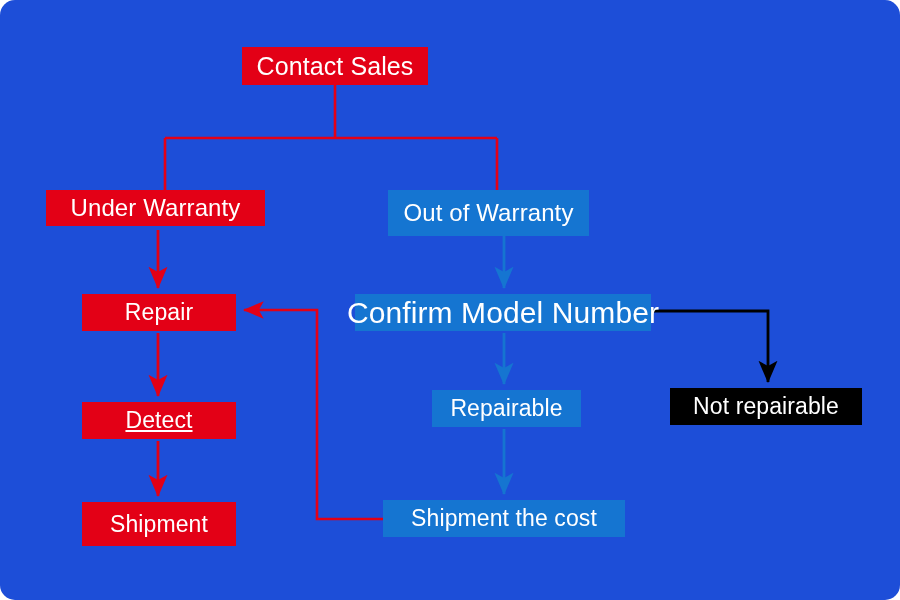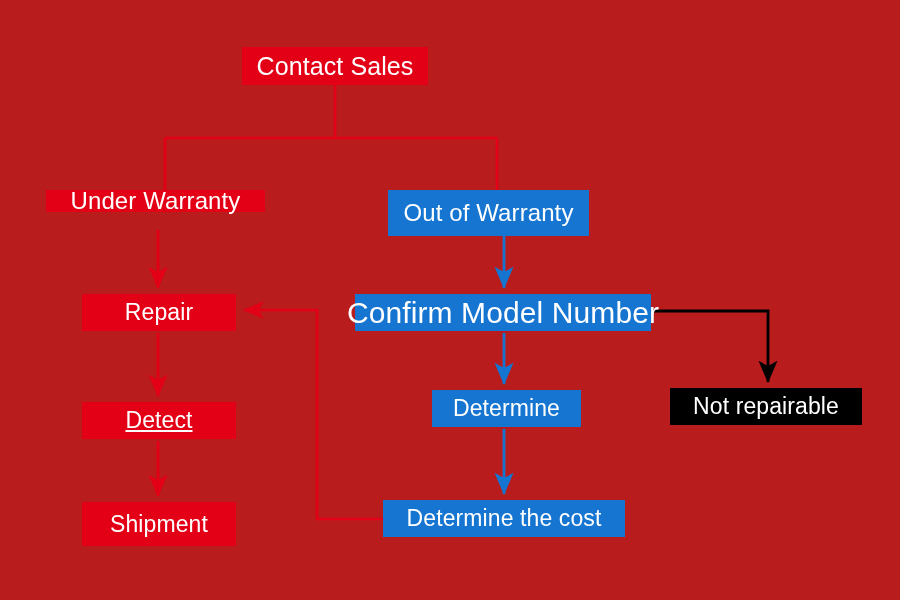--- a/index.html
+++ b/index.html
@@ -11,21 +11,22 @@
     width: 900px;
     height: 600px;
     font-family: "Liberation Sans", sans-serif;
     position: relative;
     overflow: hidden;
   }
   #canvas {
     position: relative;
     width: 900px;
     height: 600px;
-    background: #b91c1c;
+    background: #1d4ed8;
+    border-radius: 15px;
   }
   #edges {
     position: absolute;
     left: 0;
     top: 0;
     width: 900px;
     height: 600px;
     pointer-events: none;
   }
   .node {
@@ -80,31 +81,31 @@
 
     <path d="M504,429 L504,494" fill="none" stroke="#1575D1" stroke-width="2.8" marker-end="url(#arrow-blue)"></path>
 
     <path d="M651,311 L768,311 L768,382" fill="none" stroke="#000000" stroke-width="2.8" marker-end="url(#arrow-black)"></path>
 
     <path d="M383,519 L317,519 L317,310 L244,310" fill="none" stroke="#E30016" stroke-width="2.6" marker-end="url(#arrow-red)"></path>
   </svg>
 
   <div class="node node-red" style="left:242px; top:47px; width:186px; height:38px; font-size:25px;">Contact Sales</div>
 
-  <div class="node node-red" style="left:46px; top:190px; width:219px; height:22px; font-size:24px;">Under Warranty</div>
+  <div class="node node-red" style="left:46px; top:190px; width:219px; height:36px; font-size:24px;">Under Warranty</div>
 
   <div class="node node-blue" style="left:388px; top:190px; width:201px; height:46px; font-size:24px;">Out of Warranty</div>
 
   <div class="node node-red" style="left:82px; top:294px; width:154px; height:37px; font-size:23px;">Repair</div>
 
   <div class="node node-blue" style="left:355px; top:294px; width:296px; height:37px; font-size:30px;">Confirm Model Number</div>
 
   <div class="node node-red" style="left:82px; top:402px; width:154px; height:37px; font-size:23px;text-decoration:underline;">Detect</div>
 
-  <div class="node node-blue" style="left:432px; top:390px; width:149px; height:37px; font-size:23px;">Determine</div>
+  <div class="node node-blue" style="left:432px; top:390px; width:149px; height:37px; font-size:23px;">Repairable</div>
 
   <div class="node node-black" style="left:670px; top:388px; width:192px; height:37px; font-size:23px;">Not repairable</div>
 
   <div class="node node-red" style="left:82px; top:502px; width:154px; height:44px; font-size:23px;">Shipment</div>
 
-  <div class="node node-blue" style="left:383px; top:500px; width:242px; height:37px; font-size:23px;">Determine the cost</div>
+  <div class="node node-blue" style="left:383px; top:500px; width:242px; height:37px; font-size:23px;">Shipment the cost</div>
 
 </div>
 
 </body></html>

